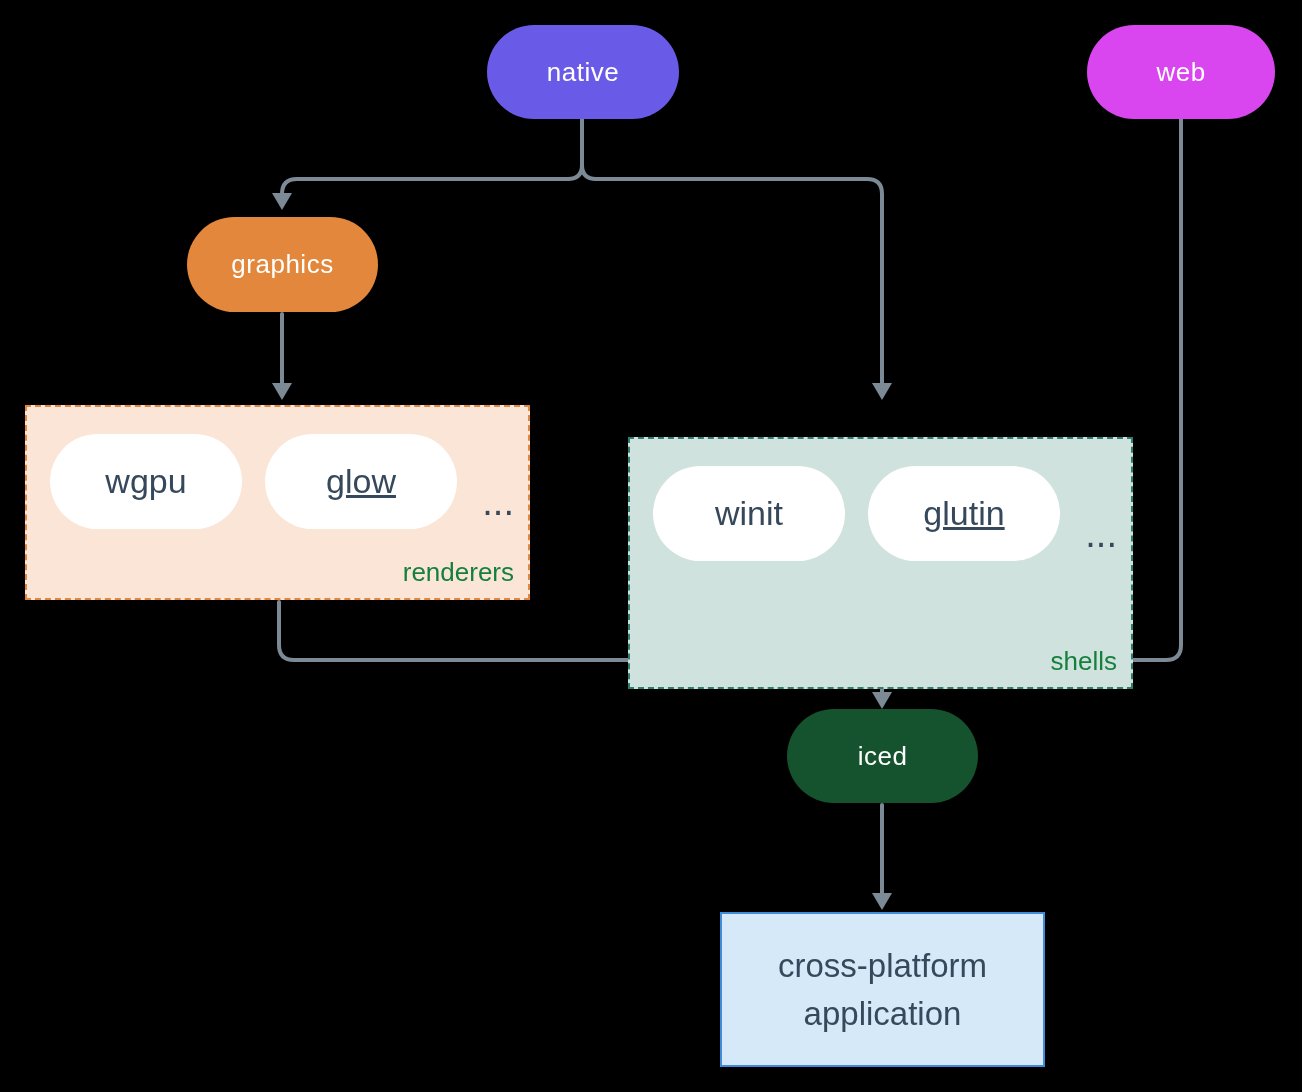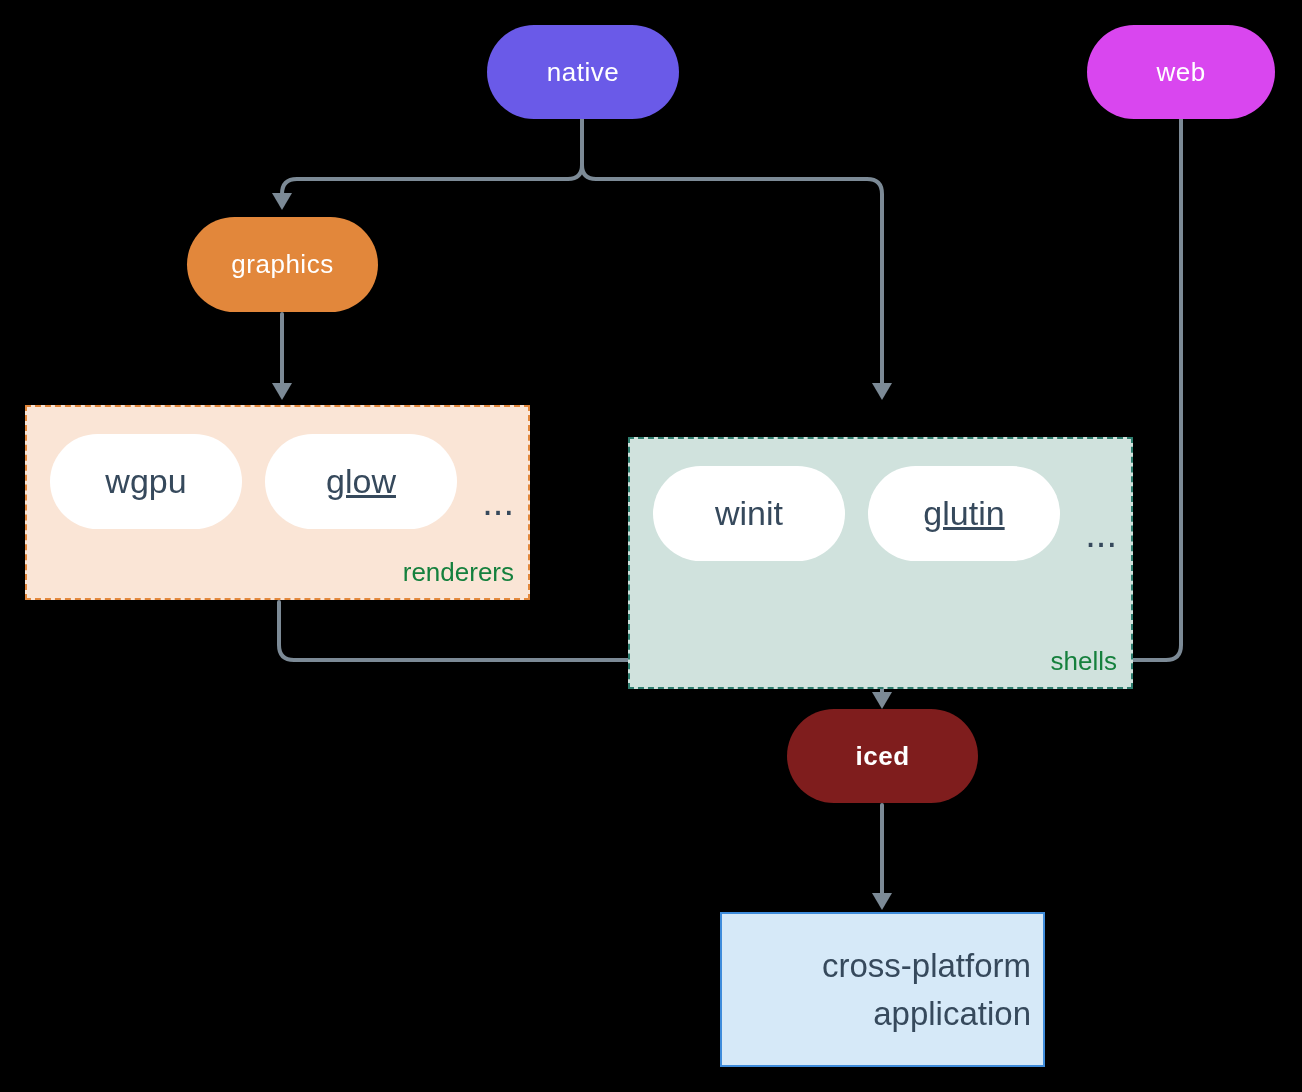--- a/index.html
+++ b/index.html
@@ -28,21 +28,21 @@
     align-items: center;
     justify-content: center;
     border-radius: 48px;
     color: #ffffff;
     font-size: 26px;
     letter-spacing: 0.5px;
   }
   .pill-native   { left: 487px; top: 25px;  width: 192px; height: 94px; background: #6A5AE8; }
   .pill-web      { left: 1087px; top: 25px; width: 188px; height: 94px; background: #d946ef; }
   .pill-graphics { left: 187px; top: 217px; width: 191px; height: 95px; background: #E2873B; justify-content: center; }
-  .pill-iced     { left: 787px; top: 709px; width: 191px; height: 94px; background: #7f1d1d; font-weight: bold; }
+  .pill-iced     { left: 787px; top: 709px; width: 191px; height: 94px; background: #14532d; }
 
   .groupbox {
     position: absolute;
     box-sizing: border-box;
     border-width: 2px;
     border-style: dashed;
   }
   .groupbox-renderers {
     left: 25px; top: 405px; width: 505px; height: 195px;
     background: #FAE5D6;
@@ -86,21 +86,21 @@
   .app-box {
     position: absolute;
     left: 720px; top: 912px;
     width: 325px; height: 155px;
     box-sizing: border-box;
     background: #D6E9F8;
     border: 2px solid #3F8CDB;
     display: flex;
     align-items: center;
     justify-content: center;
-    text-align: right;
+    text-align: center;
     color: #36495C;
     font-size: 33px;
     line-height: 48px;
     padding: 0 12px;
   }
 </style>
 </head>
 <body>
 
 <div class="scene">

